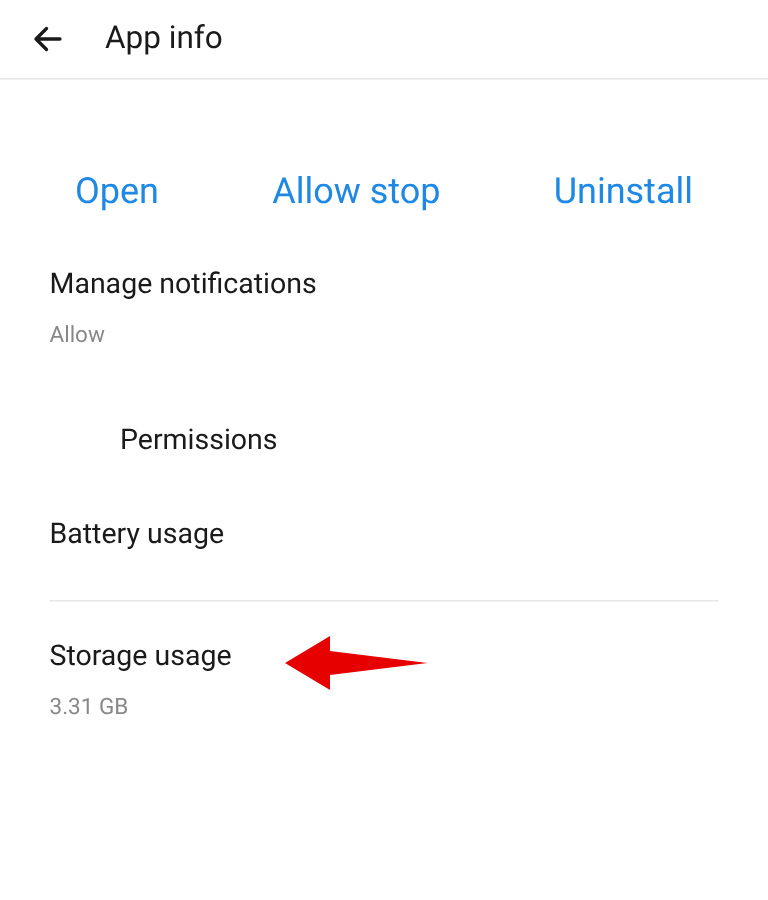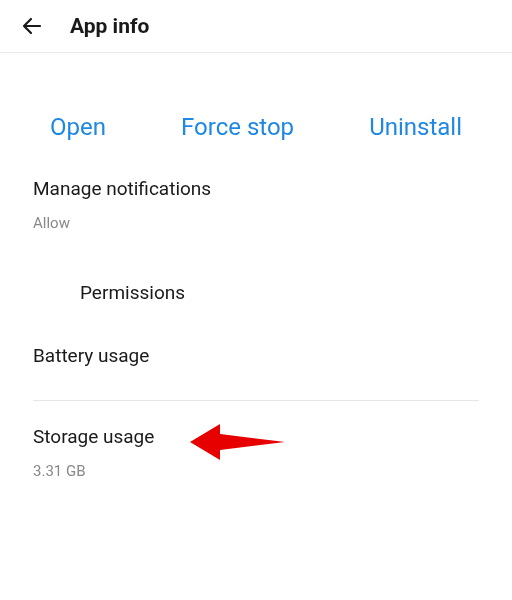--- a/index.html
+++ b/index.html
@@ -23,21 +23,21 @@
       width: 24px;
       height: 24px;
       display: flex;
       align-items: center;
       justify-content: center;
       margin-right: 26px;
       cursor: pointer;
     }
     .header-title {
       font-size: 21px;
-      font-weight: 700;
+      font-weight: 400;
       color: #1a1a1a;
     }
     .action-row {
       display: flex;
       justify-content: space-between;
       padding: 60px 50px 30px 50px;
     }
     .action-btn {
       font-size: 24px;
       font-weight: 400;
@@ -90,21 +90,21 @@
   <div class="back-icon">
     <svg width="24" height="24" viewBox="0 0 24 24" fill="none">
       <path d="M20 12H4M4 12L11 5M4 12L11 19" stroke="#1a1a1a" stroke-width="2.2" stroke-linecap="round" stroke-linejoin="round"></path>
     </svg>
   </div>
   <div class="header-title">App info</div>
 </div>
 
 <div class="action-row">
   <button class="action-btn">Open</button>
-  <button class="action-btn">Force stop</button>
+  <button class="action-btn">Allow stop</button>
   <button class="action-btn">Uninstall</button>
 </div>
 
 <div class="settings-list">
 
   <div class="setting-item s1">
     <div class="setting-label">Manage notifications</div>
     <div class="setting-sub">Allow</div>
   </div>
 

